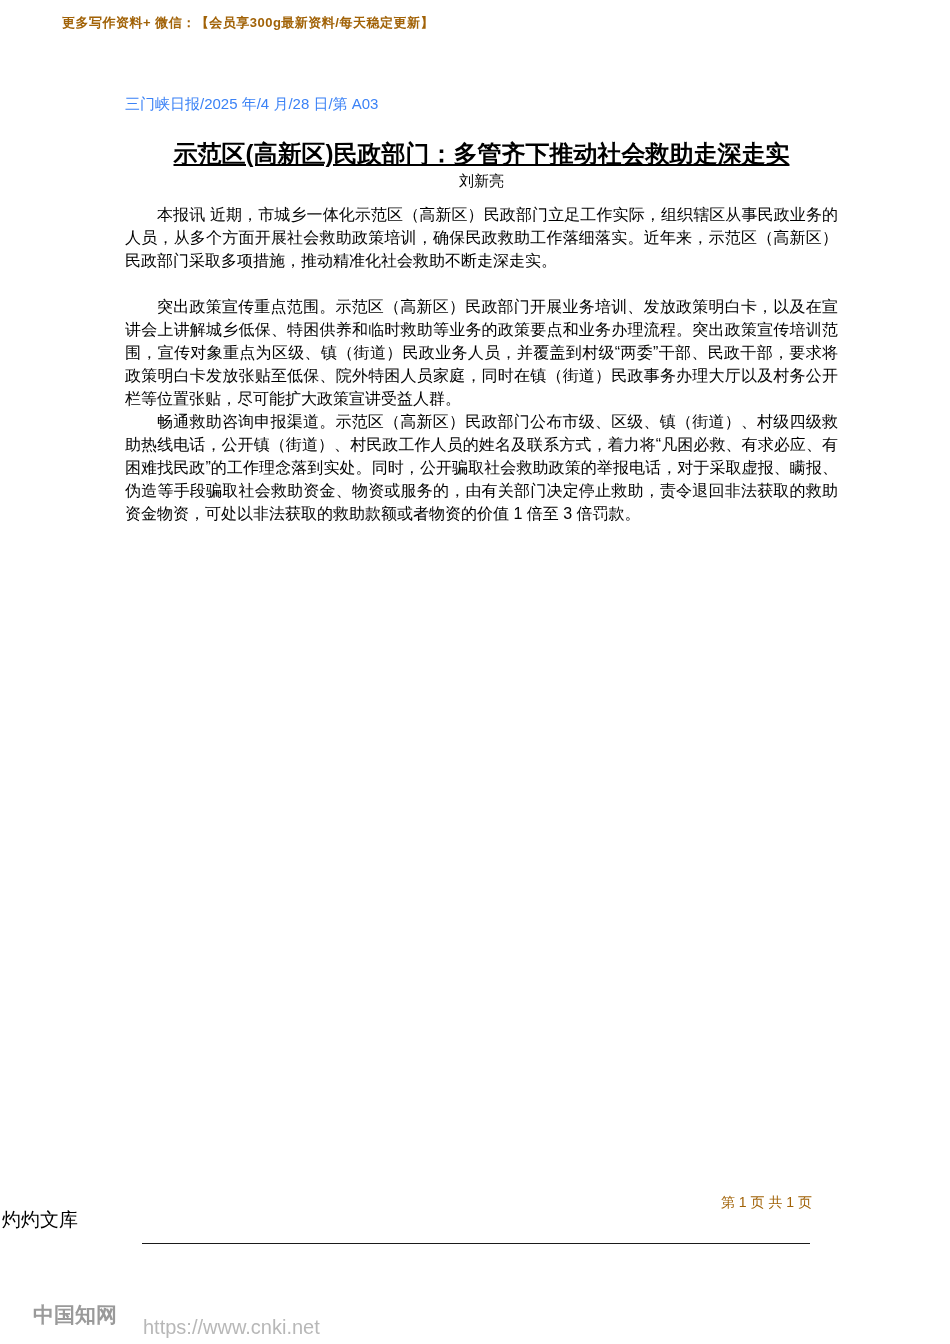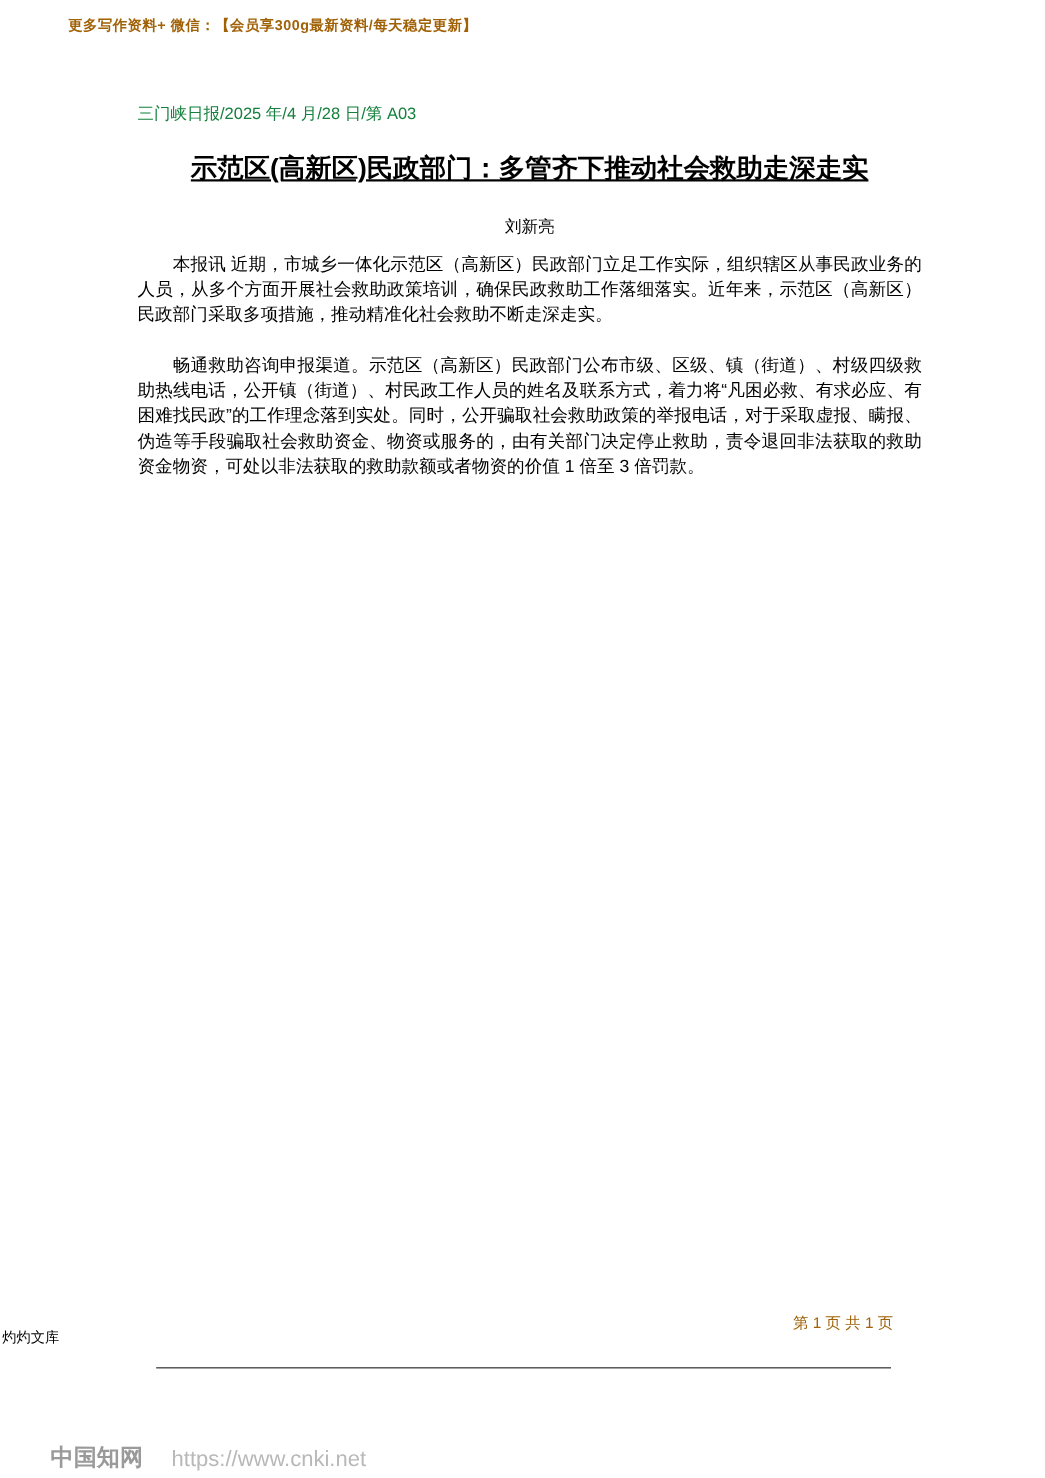--- a/index.html
+++ b/index.html
@@ -24,32 +24,31 @@
   }
   .doc {
     position: absolute;
     left: 125px;
     top: 92px;
     width: 713px;
   }
   .source-line {
     font-size: 15px;
     line-height: 23px;
-    color: #15803d;
+    color: #3b82f6;
   }
   .title {
     margin-top: 22px;
     text-align: center;
     font-size: 24px;
     font-weight: bold;
     line-height: 33px;
     text-decoration: underline;
   }
   .author {
-    margin-top: 26px;
     text-align: center;
     font-size: 15px;
     line-height: 21px;
   }
   .body-text {
     margin-top: 12px;
   }
   .body-text p {
     margin: 0;
     font-size: 16px;
@@ -63,38 +62,38 @@
     top: 1194px;
     right: 138px;
     font-size: 14px;
     color: #a16207;
     white-space: nowrap;
   }
   .brand {
     position: absolute;
     left: 2px;
     top: 1207px;
-    font-size: 13px;
+    font-size: 19px;
     color: #000000;
     white-space: nowrap;
   }
   .divider {
     position: absolute;
     left: 142px;
     top: 1243px;
     width: 668px;
     height: 1px;
     background: #1a1a1a;
   }
   .site-footer {
     position: absolute;
-    left: 46px;
+    left: 33px;
     top: 1291px;
     display: flex;
-    align-items: flex-end;
+    align-items: center;
     gap: 26px;
     white-space: nowrap;
   }
   .site-name {
     font-size: 21px;
     font-weight: bold;
     color: #9a9a9a;
   }
   .site-url {
     font-size: 20px;
@@ -110,20 +109,21 @@
 
 <div class="doc">
   <div class="source-line">三门峡日报/2025 年/4 月/28 日/第 A03</div>
 
   <div class="title">示范区(高新区)民政部门：多管齐下推动社会救助走深走实</div>
 
   <div class="author">刘新亮</div>
 
   <div class="body-text">
     <p class="after-gap">本报讯 近期，市城乡一体化示范区（高新区）民政部门立足工作实际，组织辖区从事民政业务的人员，从多个方面开展社会救助政策培训，确保民政救助工作落细落实。近年来，示范区（高新区）民政部门采取多项措施，推动精准化社会救助不断走深走实。</p>
+    <p>突出政策宣传重点范围。示范区（高新区）民政部门开展业务培训、发放政策明白卡，以及在宣讲会上讲解城乡低保、特困供养和临时救助等业务的政策要点和业务办理流程。突出政策宣传培训范围，宣传对象重点为区级、镇（街道）民政业务人员，并覆盖到村级“两委”干部、民政干部，要求将政策明白卡发放张贴至低保、院外特困人员家庭，同时在镇（街道）民政事务办理大厅以及村务公开栏等位置张贴，尽可能扩大政策宣讲受益人群。</p>
     <p>畅通救助咨询申报渠道。示范区（高新区）民政部门公布市级、区级、镇（街道）、村级四级救助热线电话，公开镇（街道）、村民政工作人员的姓名及联系方式，着力将“凡困必救、有求必应、有困难找民政”的工作理念落到实处。同时，公开骗取社会救助政策的举报电话，对于采取虚报、瞒报、伪造等手段骗取社会救助资金、物资或服务的，由有关部门决定停止救助，责令退回非法获取的救助资金物资，可处以非法获取的救助款额或者物资的价值 1 倍至 3 倍罚款。</p>
   </div>
 </div>
 
 <div class="page-info">第 1 页 共 1 页</div>
 
 <div class="brand">灼灼文库</div>
 
 <div class="divider"></div>
 

